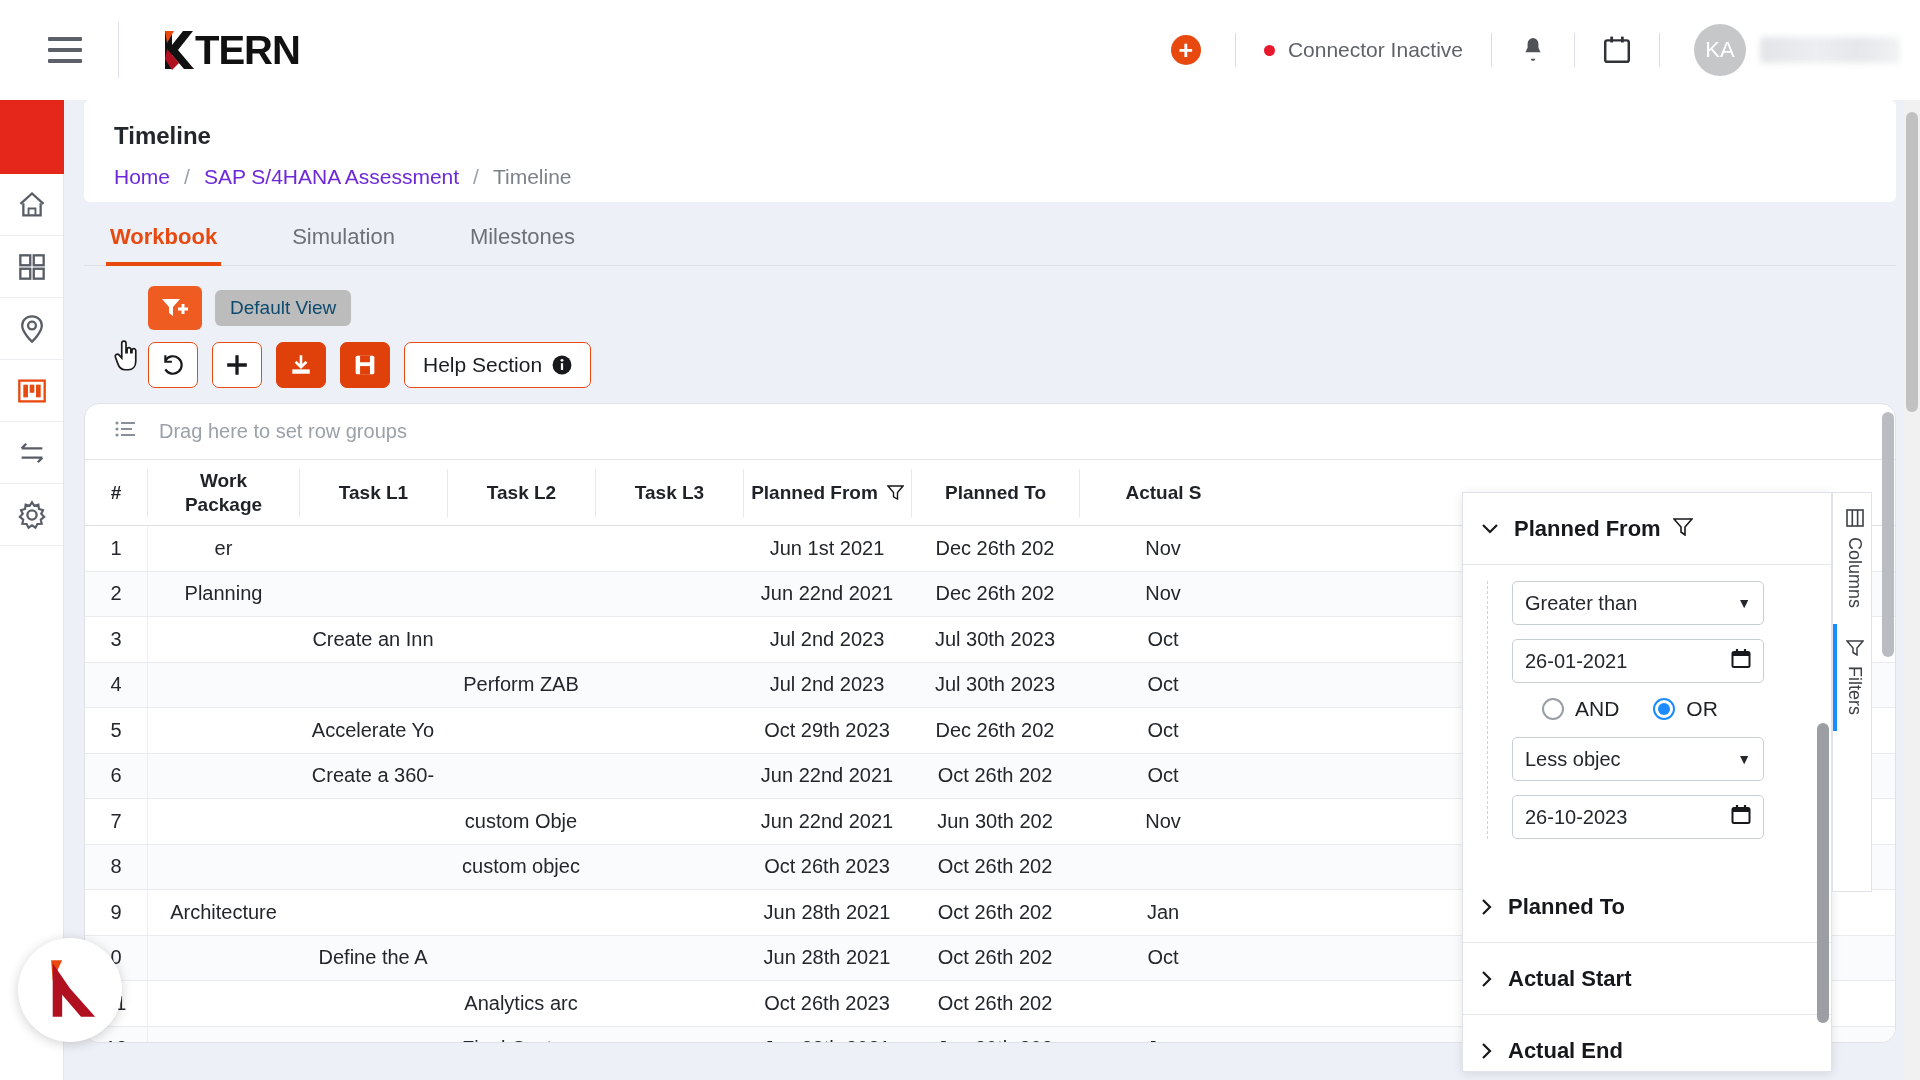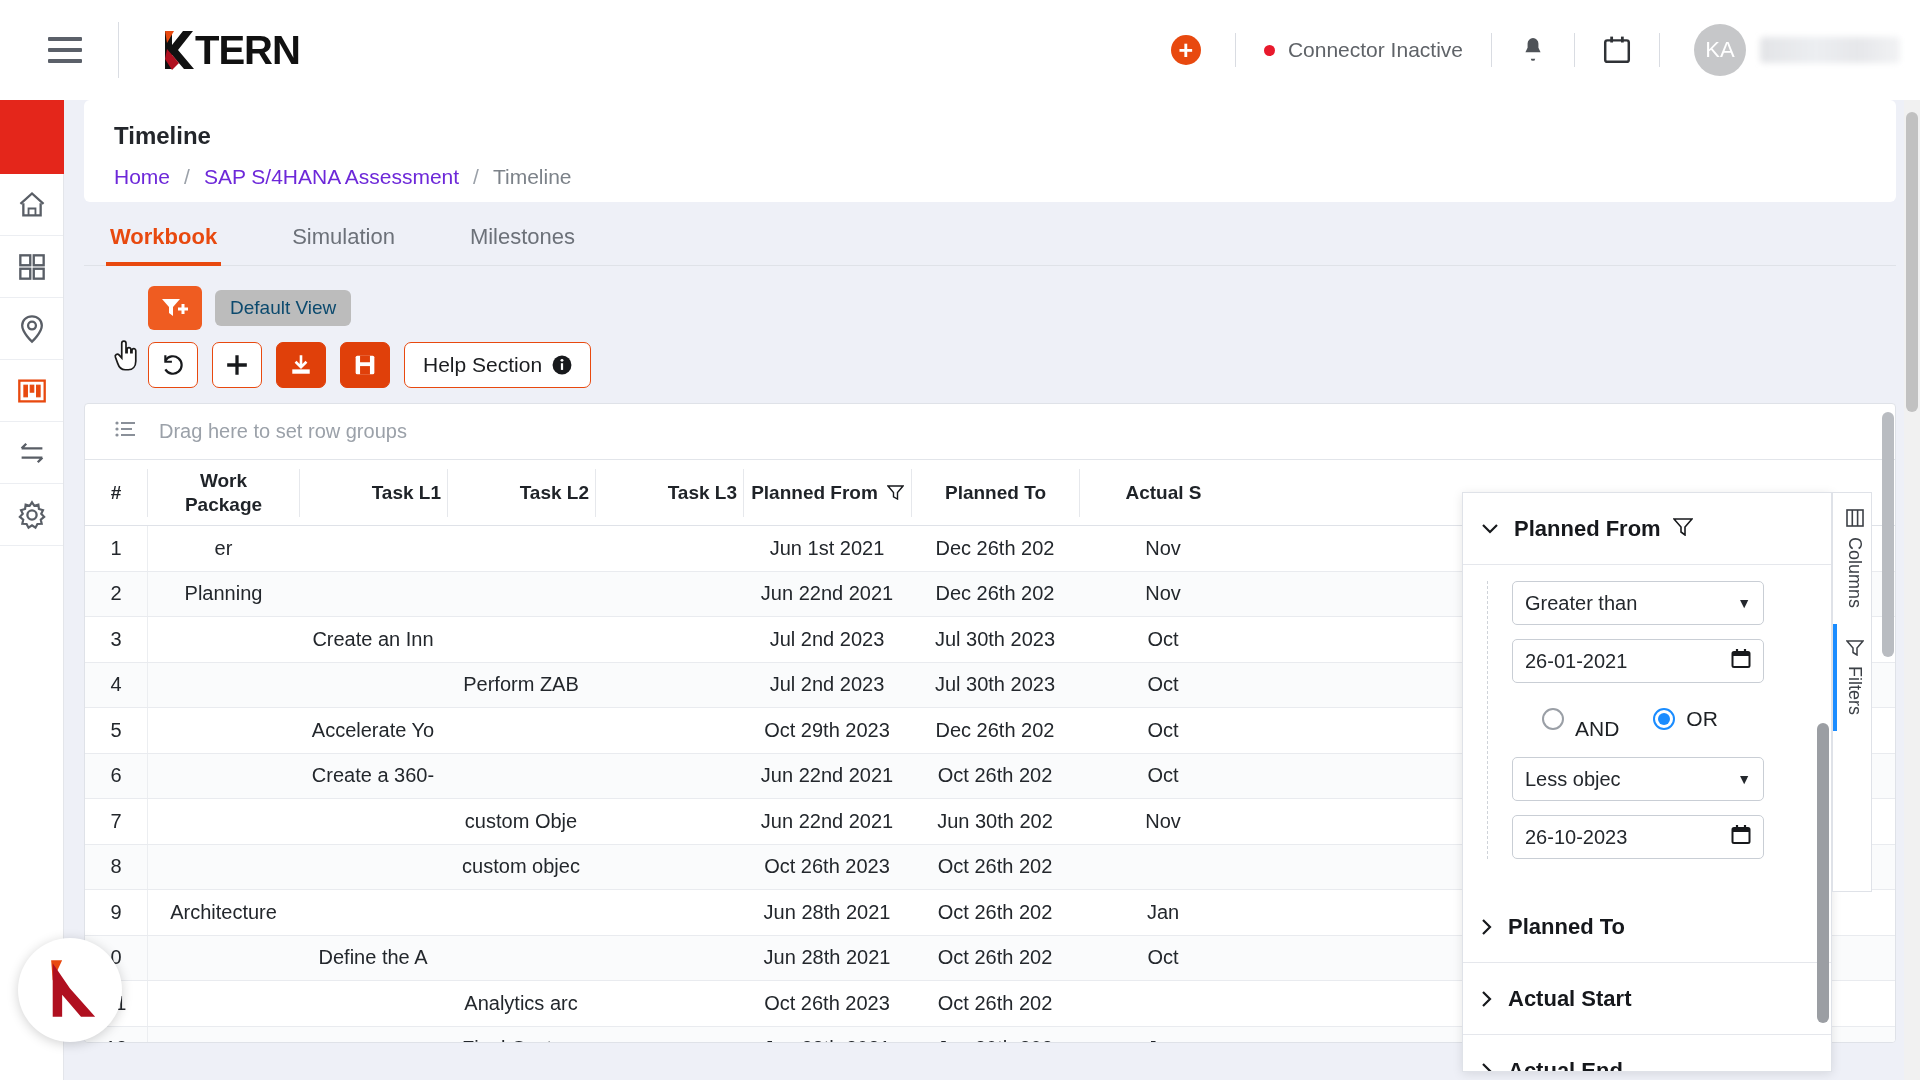--- a/index.html
+++ b/index.html
@@ -116,40 +116,40 @@
     padding: 0 10px;
   }
   .tb-btn.filled { background: #e0400a; border-color: #e0400a; color: #fff; }
   .tb-btn.help { padding: 0 18px; font-size: 21px; }
   .cursor-hand {
     position: absolute; width: 26px; height: 34px; pointer-events: none; z-index: 70;
   }
 
   
   .grid-card {
-    margin: 15px 24px 0 20px; background: #fff; border: 1px solid #dfe2e8; border-radius: 4px;
+    margin: 15px 24px 0 20px; background: #fff; border: 1px solid #dfe2e8; border-radius: 15px;
     height: 640px; position: relative; overflow: hidden;
   }
   .rowgroup-bar {
     height: 56px; display: flex; align-items: center; padding-left: 30px;
     border-bottom: 1px solid #e2e5ea; color: #9ba1a9; font-size: 20px;
   }
   .rowgroup-bar .rg-icon { margin-right: 22px; color:#8a9099; }
   .grid-head {
     display: flex; height: 66px; border-bottom: 1px solid #dfe2e8; align-items: center;
     font-size: 19px; font-weight: bold; color: #1f2328;
   }
   .gh {
     display:flex; align-items:center; justify-content:center; height: 48px;
     border-left: 1px solid #e6e8ec; padding: 0 6px; text-align:center; cursor: pointer;
   }
   .gh:first-child { border-left: none; }
   .gh.num { width: 62px; }
   .gh.wp { width: 152px; flex-direction: column; line-height: 1.25; }
-  .gh.c { width: 148px; justify-content: flex-end; }
+  .gh.c { width: 148px; }
   .gh.wide { width: 168px; }
   .filter-ico { margin-left: 9px; display:inline-flex; }
   .grid-body { position: relative; }
   .grow {
     display: flex; height: 45.5px; align-items: center; font-size: 20px;
     color: #23272c; border-bottom: 1px solid #e9ebef;
   }
   .grow.alt { background: #fafbfc; }
   .gc { display:flex; align-items:center; height: 100%; padding: 0 6px; }
   .gc.num { width: 62px; justify-content:center; }
@@ -189,21 +189,21 @@
   .fp-radio-row {
     display: flex; align-items: center; margin: 4px 0 16px 30px; font-size: 21px; color: #1d2024;
   }
   .radio {
     width: 22px; height: 22px; border-radius: 50%; border: 2px solid #9a9fa6;
     margin-right: 11px; display:inline-flex; align-items:center; justify-content:center;
     cursor: pointer;
   }
   .radio.sel { border-color: #1a8cff; }
   .radio.sel:after { content:""; width: 12px; height: 12px; border-radius:50%; background:#1a8cff; }
-  .fp-radio-row .lbl { margin-right: 34px; margin-top: 20px; }
+  .fp-radio-row .lbl { margin-right: 34px; }
   .fp-scroll-thumb {
     position: absolute; right: 2px; top: 230px; width: 12px; height: 300px;
     background: #9b9ea3; border-radius: 6px;
   }
 
   
   .side-tabs {
     position: absolute; top: 492px; right: 48px; width: 40px; height: 400px;
     background: #fff; border: 1px solid #dfe2e8; z-index: 46;
   }

